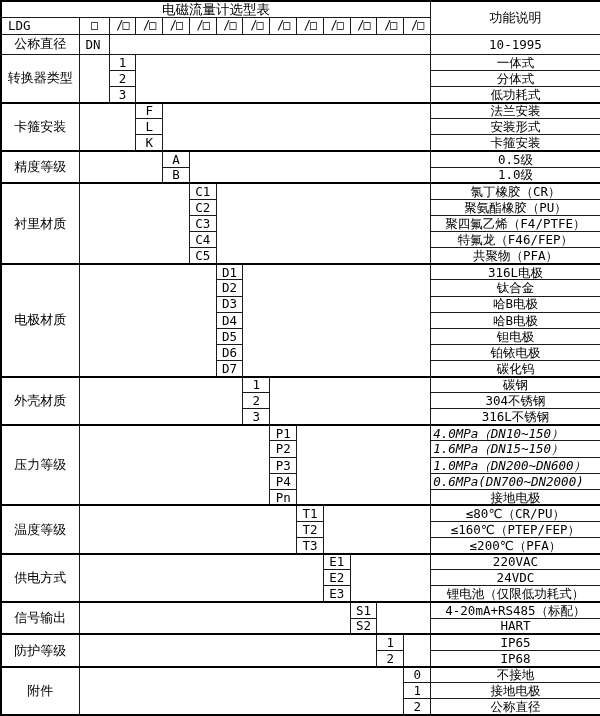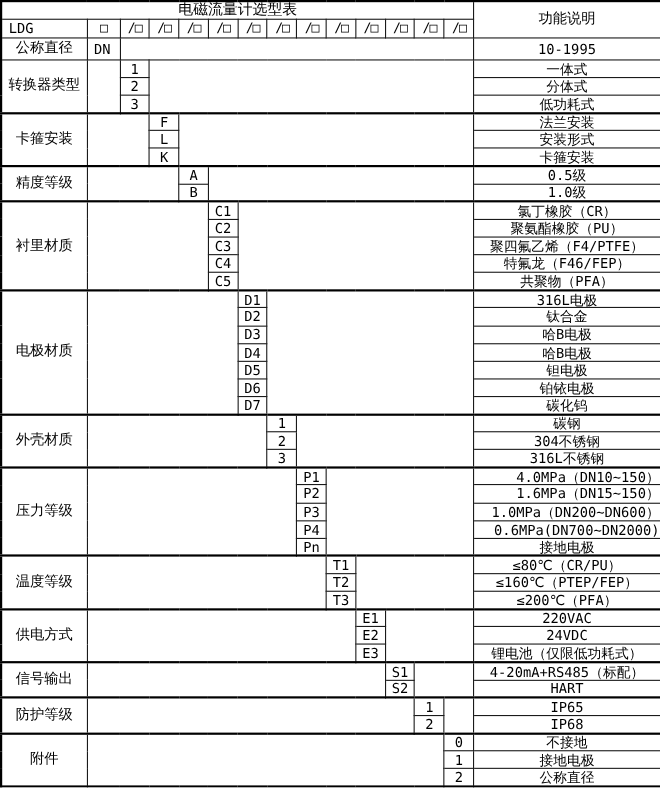--- a/index.html
+++ b/index.html
@@ -21,21 +21,21 @@
   }
   tr{height:16px;}
   tr.h-title{height:16px;}
   tr.h-model{height:17px;}
   tr.h-dn{height:20px;}
   tr.sec > td{border-top:2px solid #000;}
   td.title-cell{font-size:13.5px;}
   td.fn-head{font-size:13px;}
   td.left-text{text-align:left;padding-left:6px;}
   td.lbl{font-size:13px;}
-  td.desc.left{text-align:right;padding-left:2px;}
+  td.desc.left{text-align:left;padding-left:2px;font-style:italic;}
   td.box{font-size:12px;letter-spacing:-1px;}
 </style>
 </head>
 <body>
 
 <table>
   <colgroup>
     <col style="width:78px">
     <col style="width:30px">
     <col style="width:26.8px">

